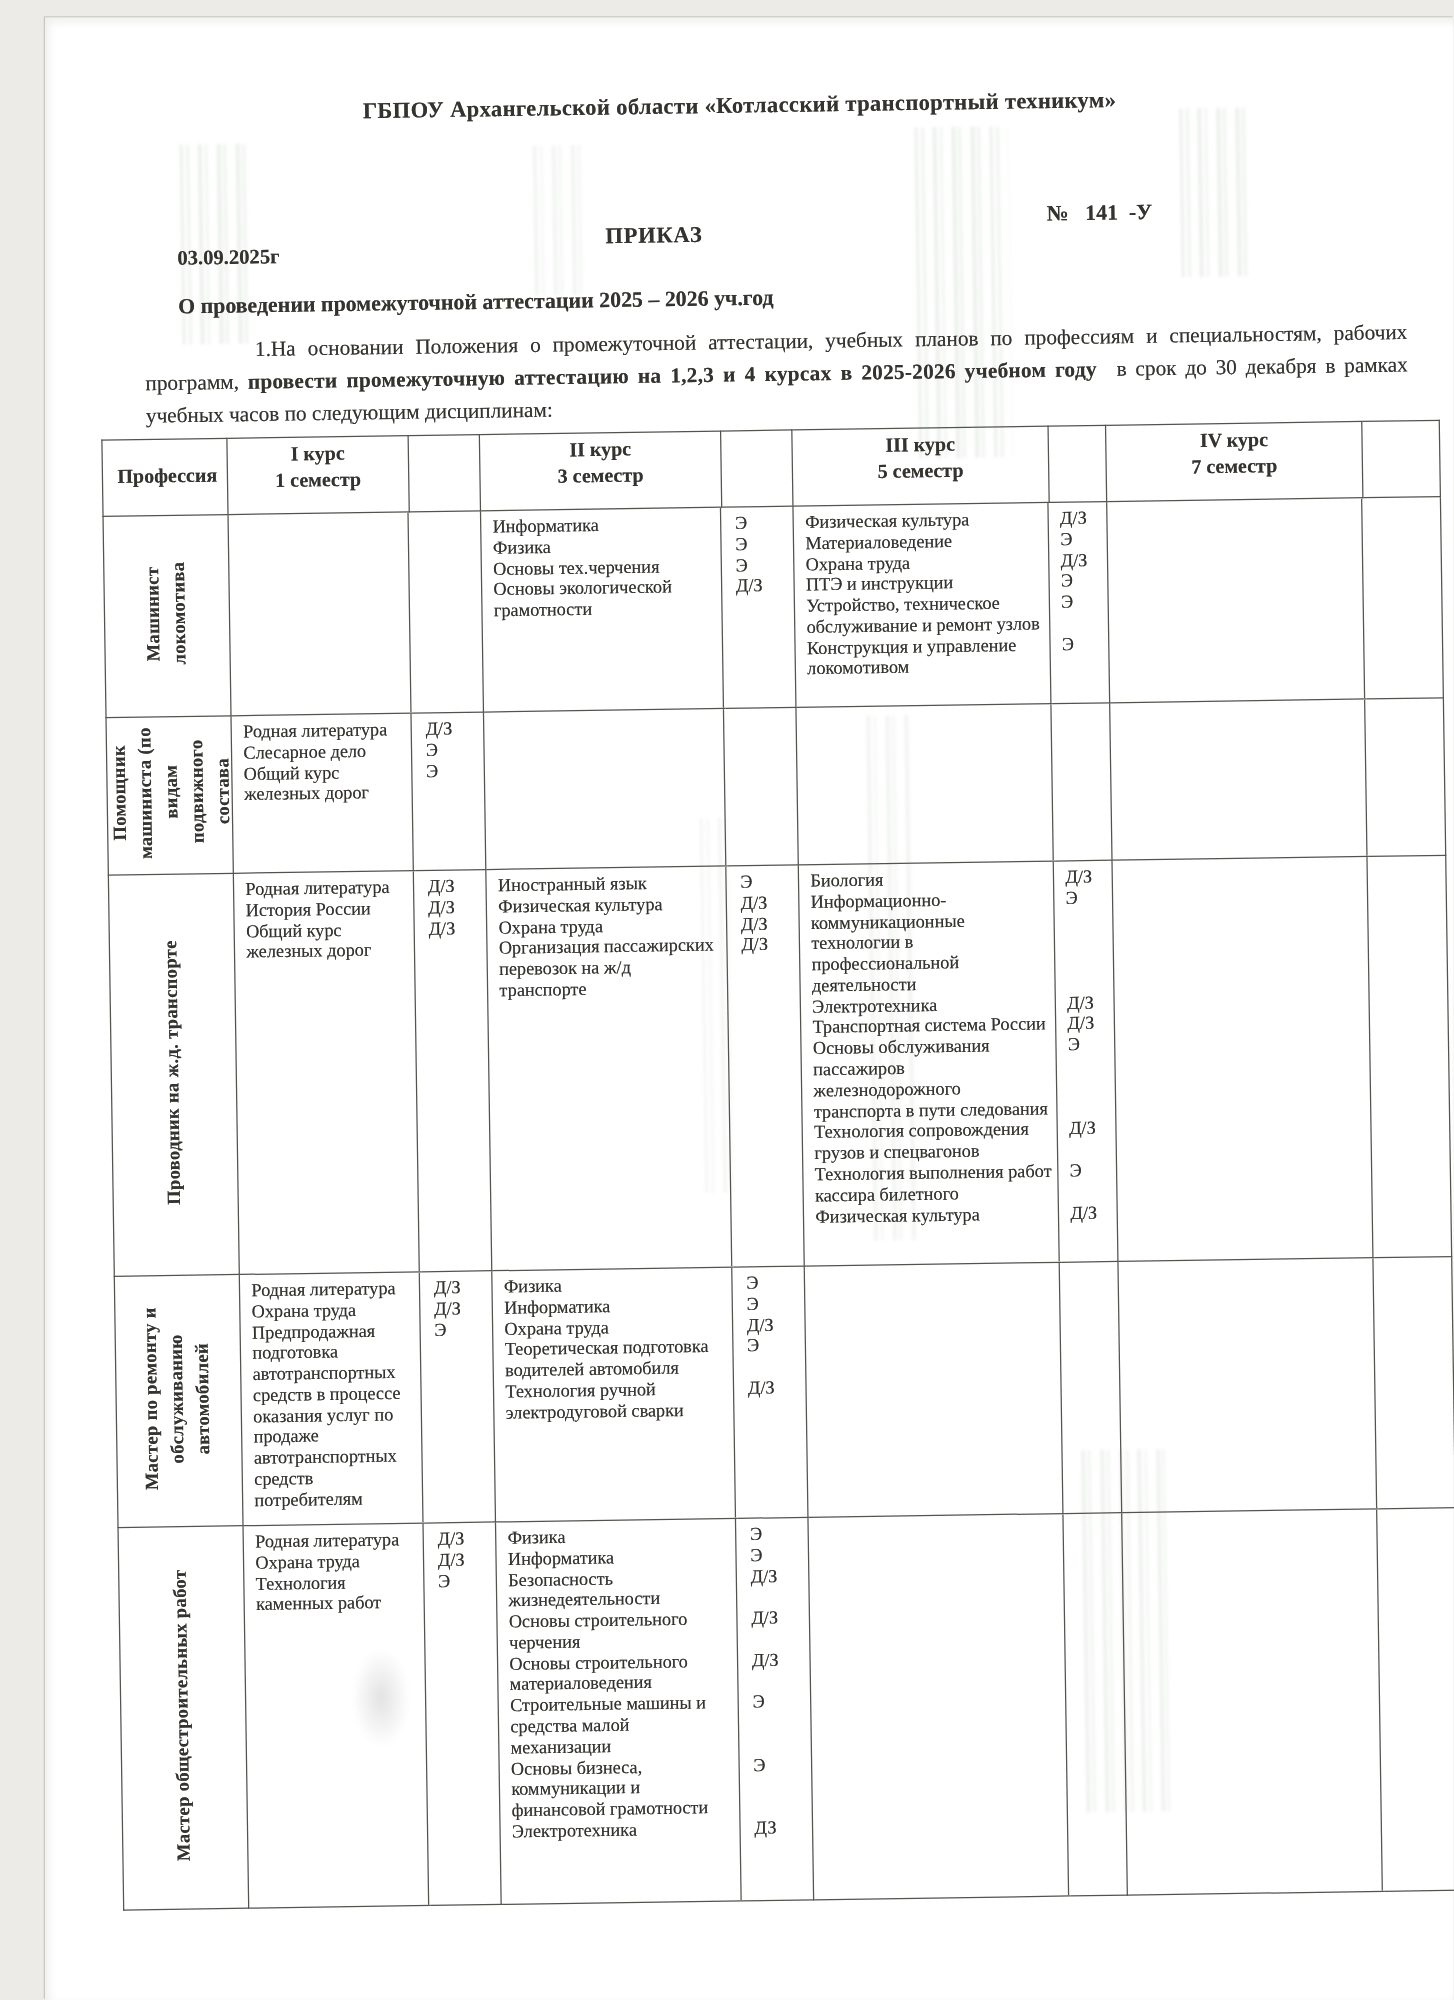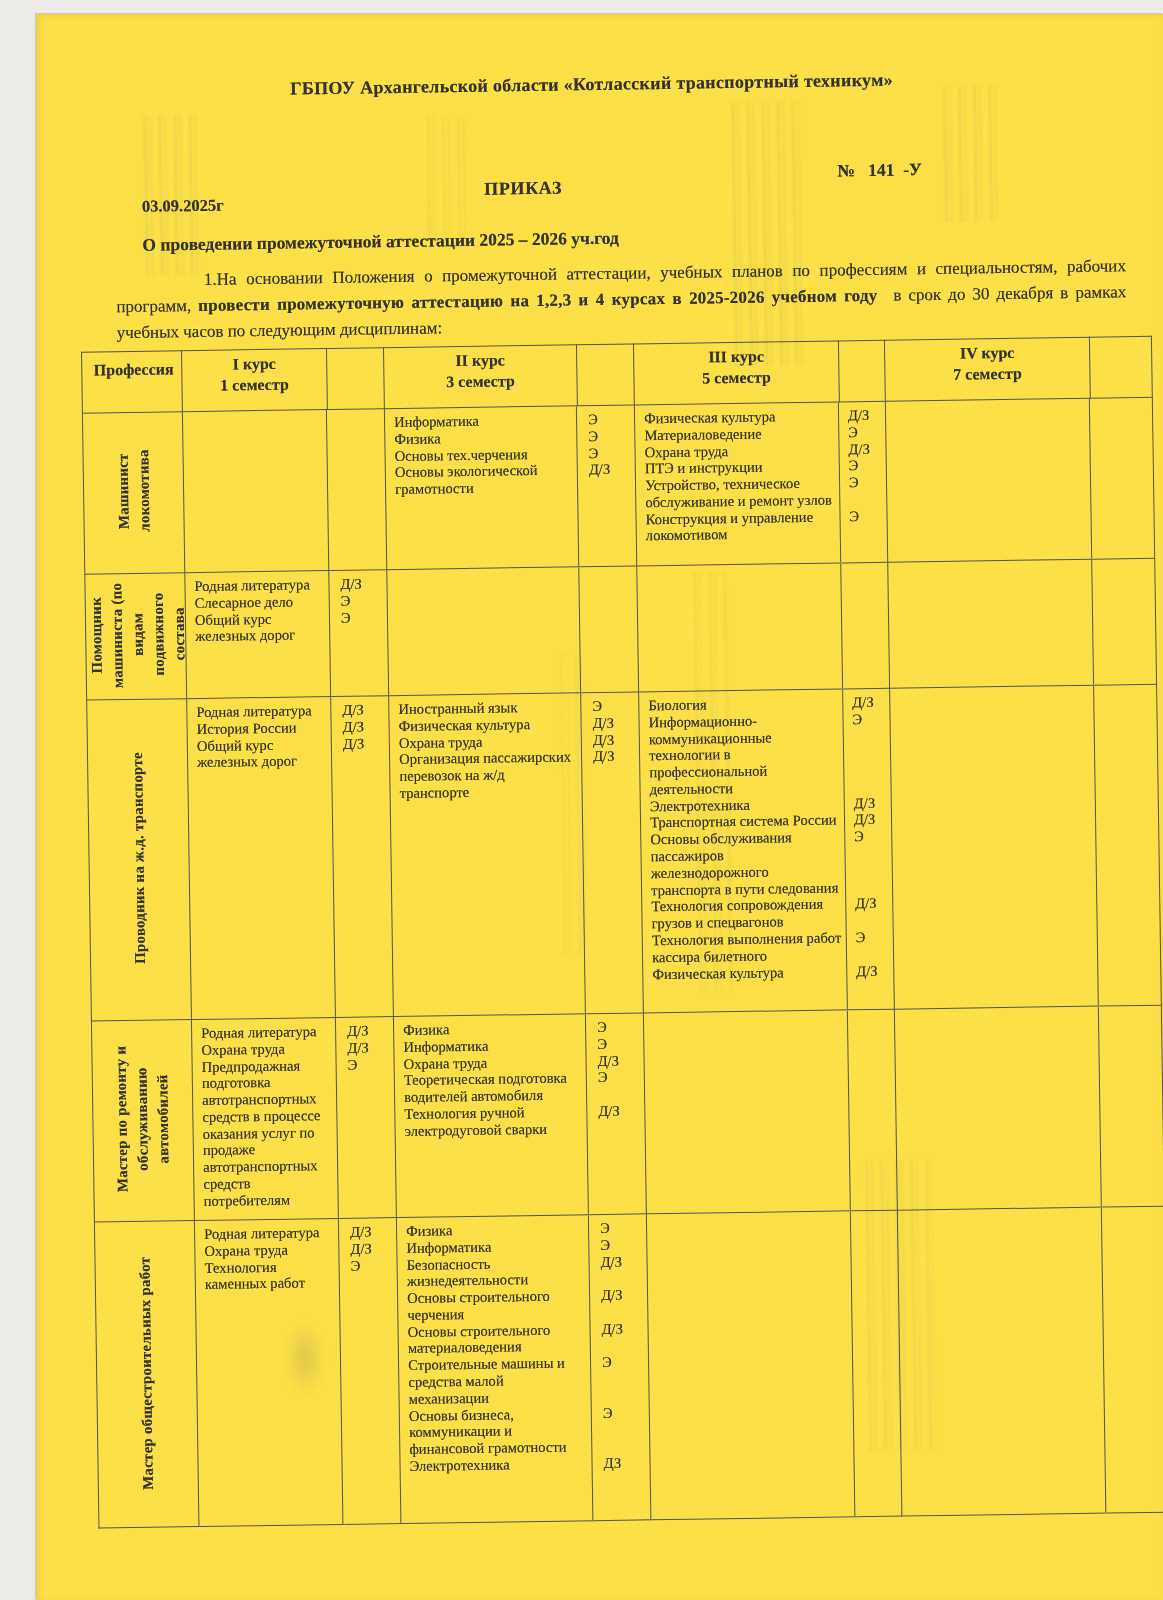--- a/index.html
+++ b/index.html
@@ -4,21 +4,21 @@
 <style>
   html,body{margin:0;padding:0;}
   body{
     width:1163px;height:1600px;overflow:hidden;
     background:#ecebe7;
     font-family:"Liberation Serif","DejaVu Serif",serif;
     color:#35332f;
   }
   .scan-page{
     position:absolute;left:36px;top:14px;right:0;bottom:0;
-    background:#fde047;
+    background:#ffffff;
     box-shadow:inset 3px 3px 8px rgba(0,0,0,.07), -1px -1px 0 #c9c8c2;
   }
   .tilt{
     position:absolute;inset:0;
     transform:rotate(-0.85deg);
     transform-origin:50% 38%;
   }
   
   .bleed{
     position:absolute;opacity:.13;filter:blur(1.3px);
@@ -55,21 +55,21 @@
   .att th,.att td{
     border:1.4px solid #55534e;
     vertical-align:top;padding:0;
     overflow:hidden;
   }
   .att thead th{
     font-weight:bold;font-size:16px;line-height:1.3;
     vertical-align:top;padding-top:4px;height:56px;
     text-align:center;
   }
-  .prof-head{max-width:76px;margin:4px auto;}
+  .prof-head{max-width:76px;margin:16px auto;}
   .prof-cell{vertical-align:middle !important;text-align:center;}
   .prof{
     display:inline-block;
     writing-mode:vertical-rl;transform:rotate(180deg);
     font-weight:600;font-size:14.8px;line-height:1.4;letter-spacing:.3px;
     white-space:normal;
   }
   tr.r1 .prof{height:130px;}
   tr.r2 .prof{height:108px;}
   tr.r3 .prof{height:300px;}

